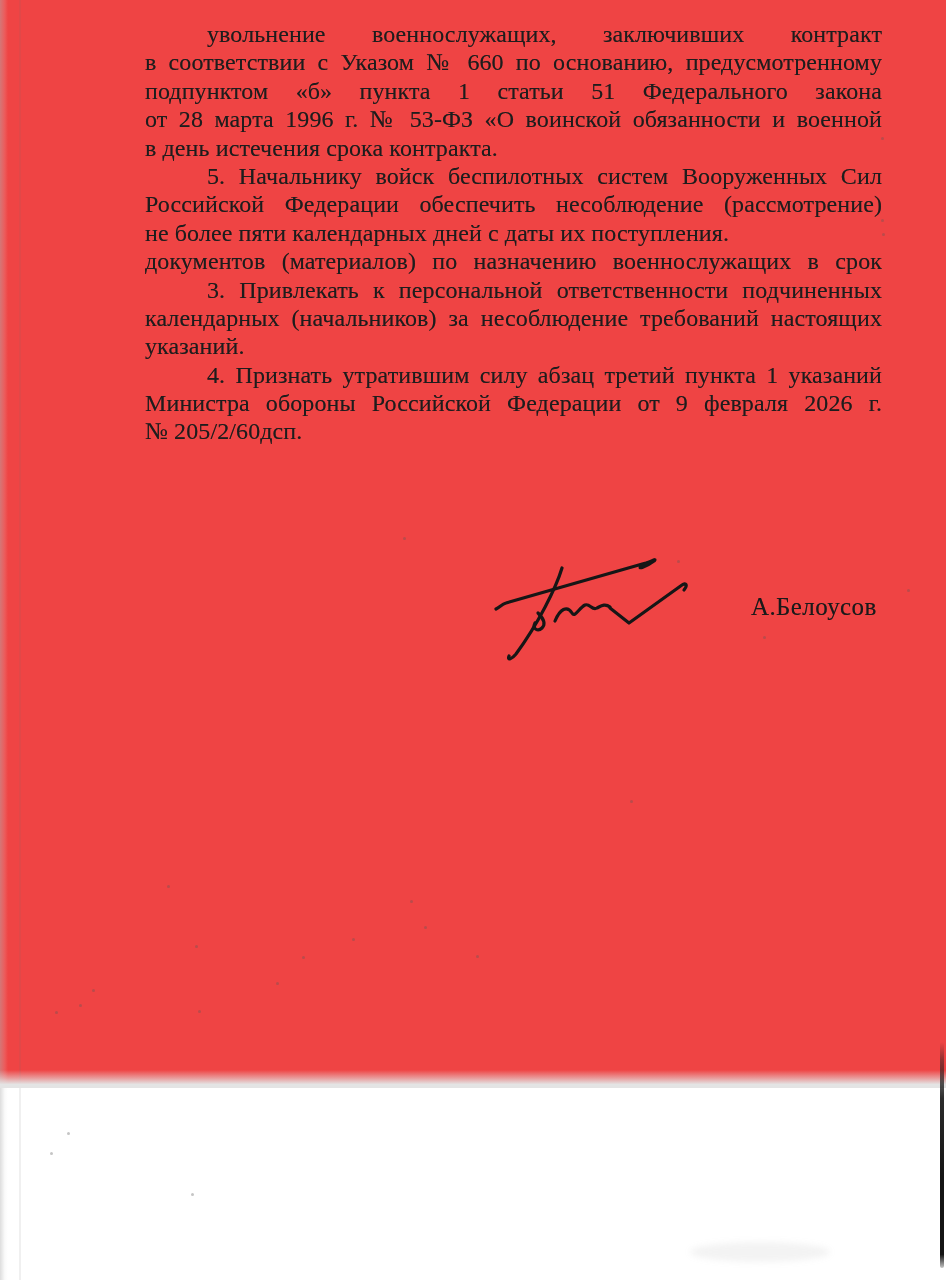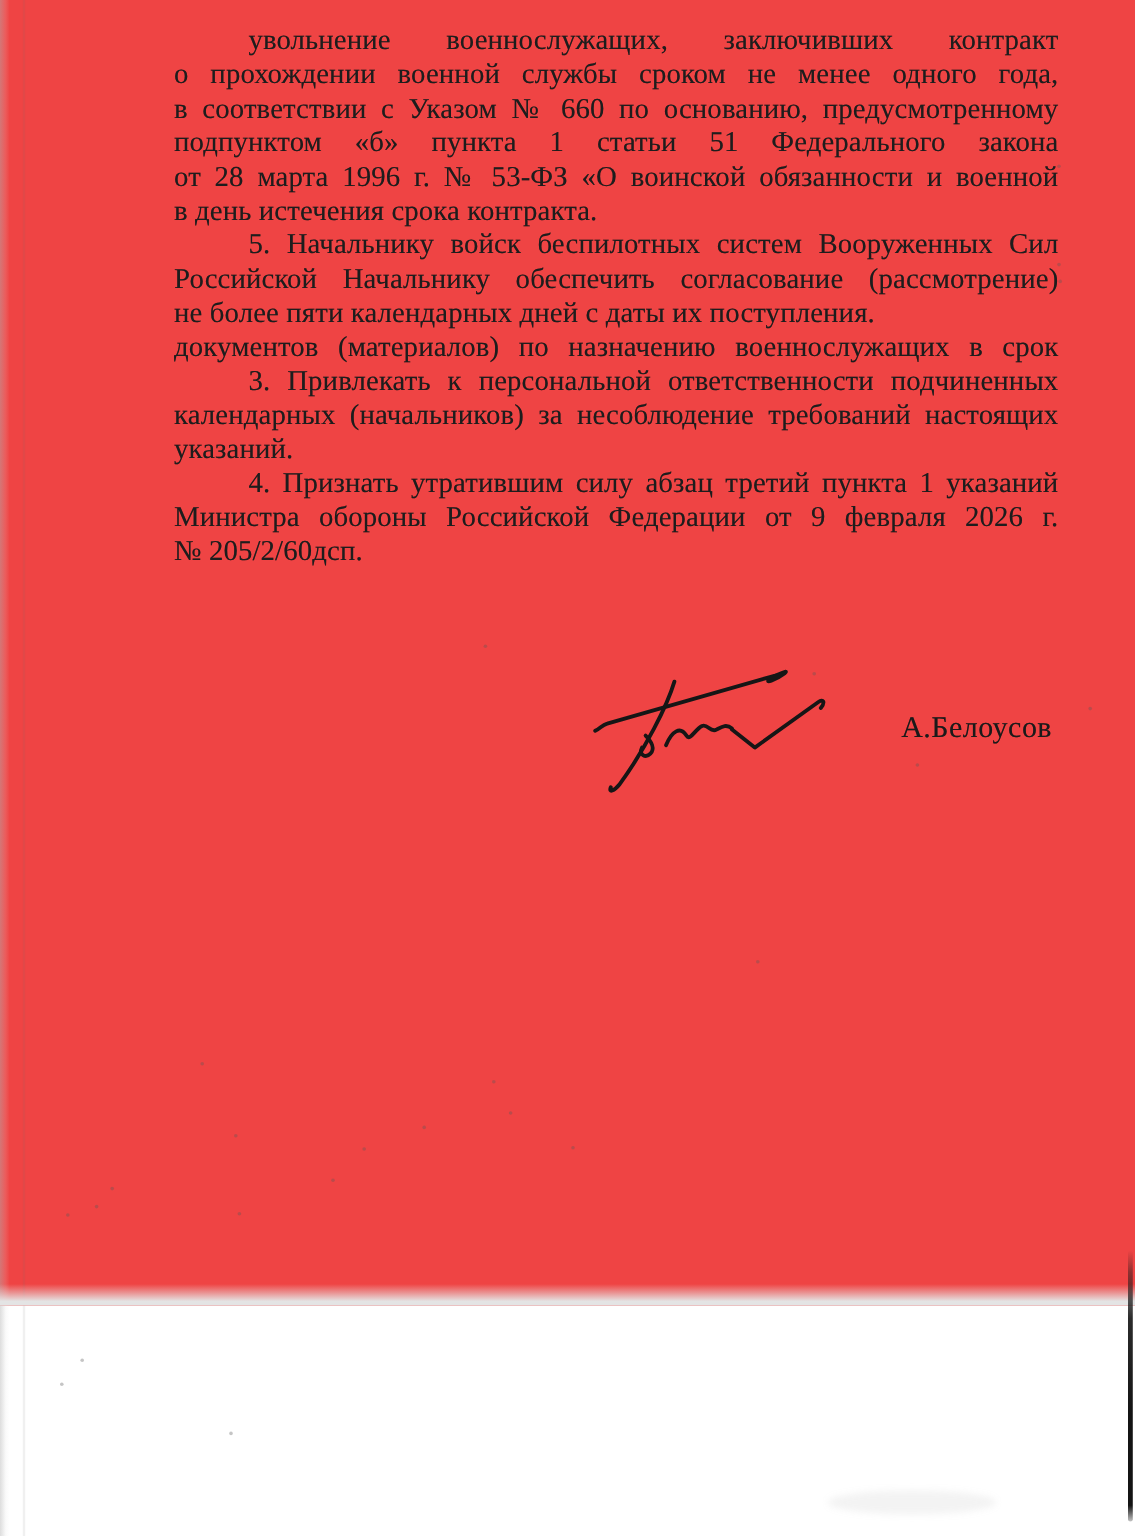--- a/index.html
+++ b/index.html
@@ -89,29 +89,28 @@
   }
 </style>
 </head>
 <body>
 
 <div class="page">
 
   <div class="text-block" id="textBlock">
       <div class="para">
         <div class="line first">увольнение военнослужащих, заключивших контракт</div>
-        <div class="line">о прохождении военной службы сроком не менее одного года,</div>
         <div class="line">в соответствии с Указом № 660 по основанию, предусмотренному</div>
         <div class="line">подпунктом «б» пункта 1 статьи 51 Федерального закона</div>
         <div class="line">от 28 марта 1996 г. № 53-ФЗ «О воинской обязанности и военной</div>
         <div class="line last">в день истечения срока контракта.</div>
       </div>
       <div class="para">
         <div class="line first">5. Начальнику войск беспилотных систем Вооруженных Сил</div>
-        <div class="line">Российской Начальнику обеспечить согласование (рассмотрение)</div>
+        <div class="line">Российской Федерации обеспечить несоблюдение (рассмотрение)</div>
         <div class="line last">не более пяти календарных дней с даты их поступления.</div>
         <div class="line">документов (материалов) по назначению военнослужащих в срок</div>
       </div>
       <div class="para">
         <div class="line first">3. Привлекать к персональной ответственности подчиненных</div>
         <div class="line">календарных (начальников) за несоблюдение требований настоящих</div>
         <div class="line last">указаний.</div>
       </div>
       <div class="para">
         <div class="line first">4. Признать утратившим силу абзац третий пункта 1 указаний</div>

